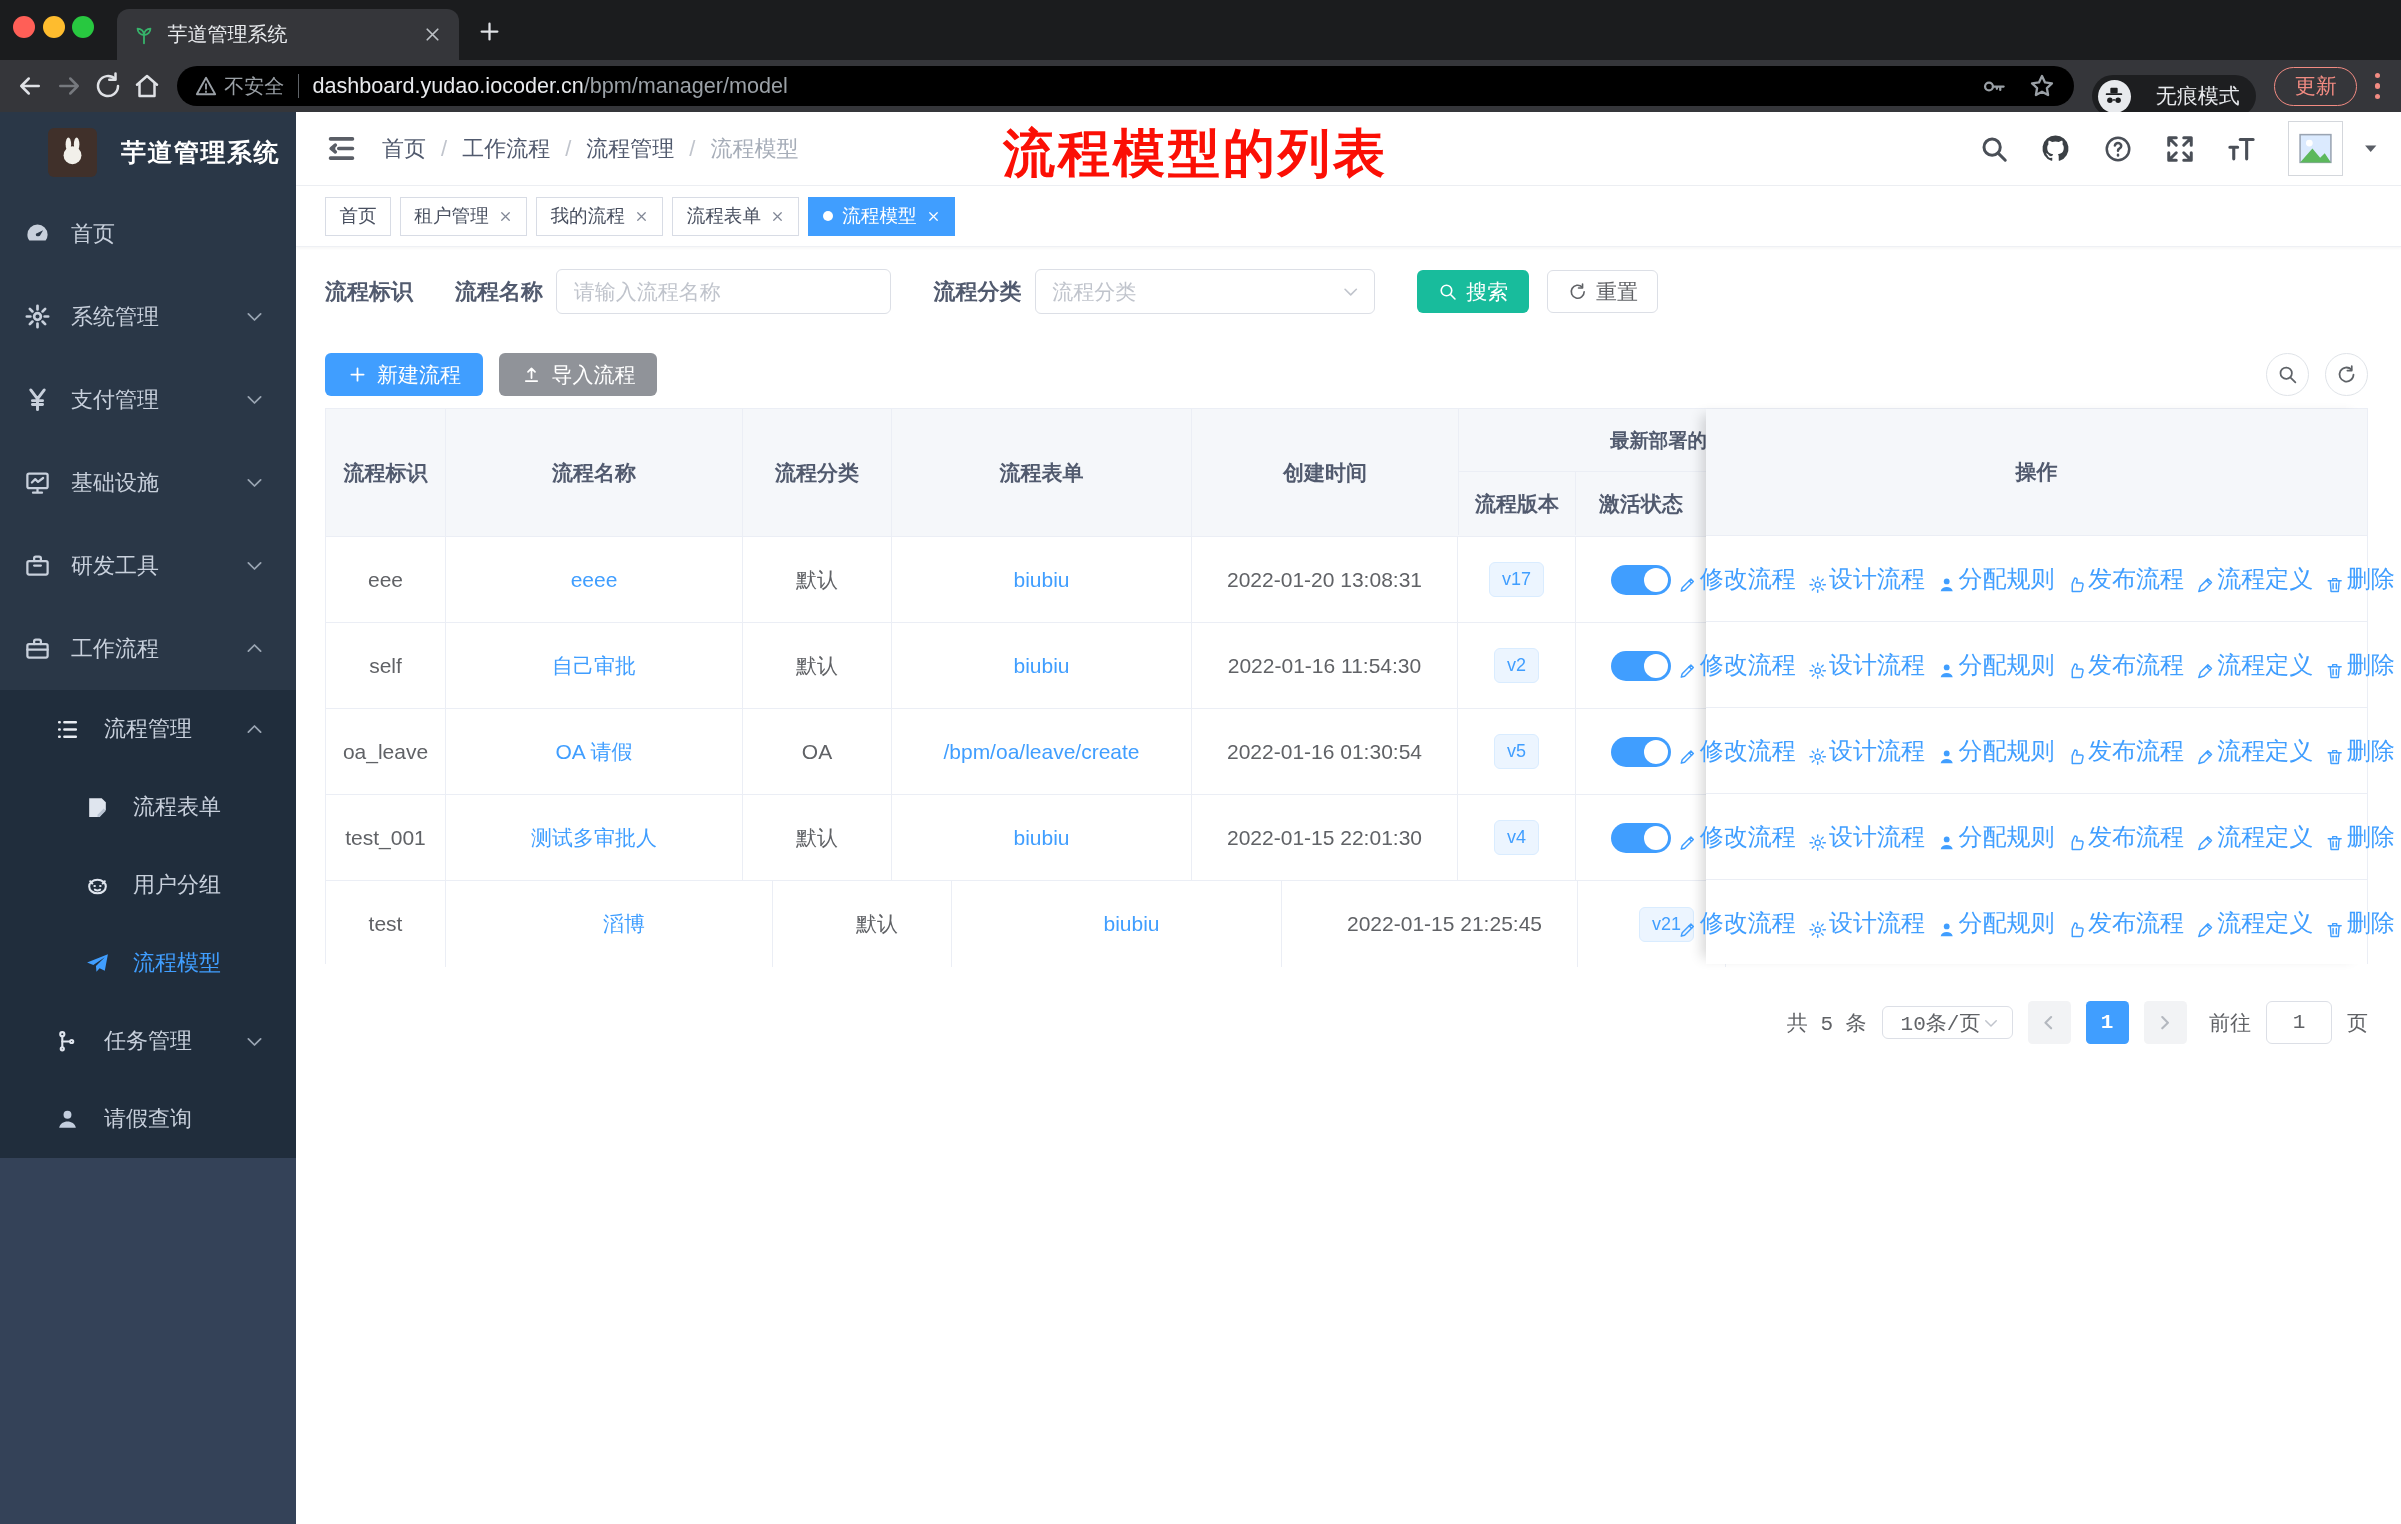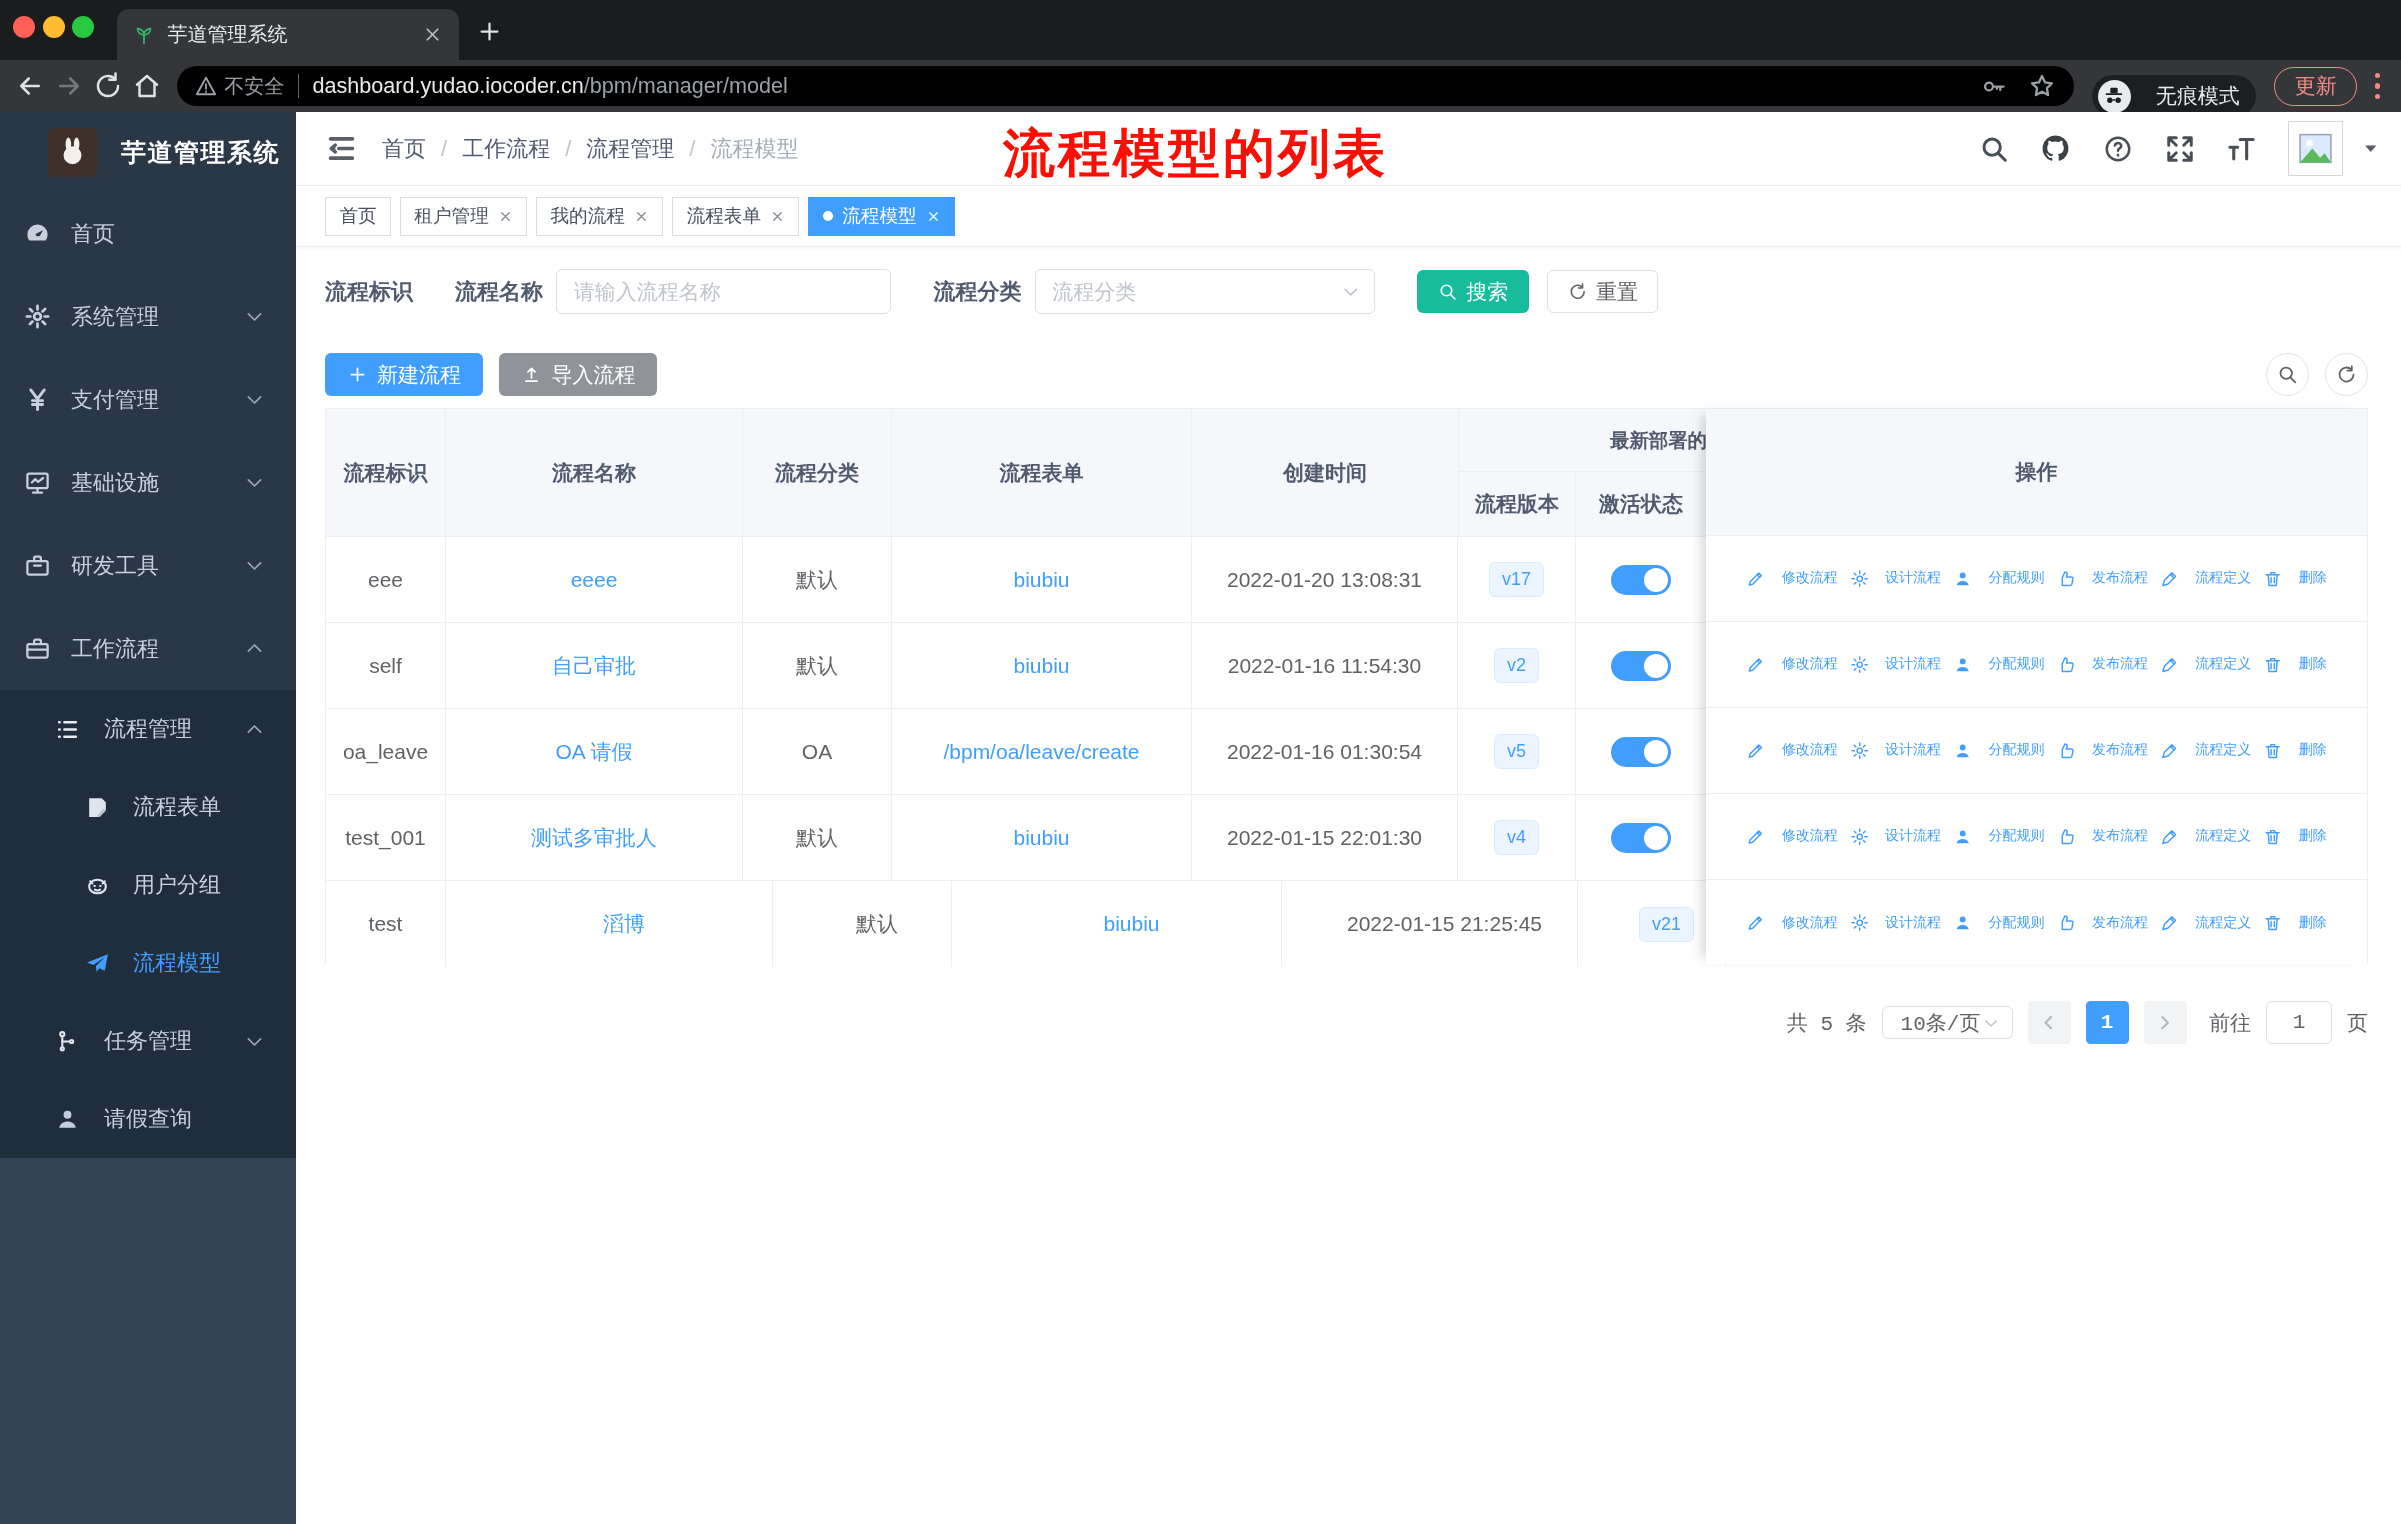--- a/index.html
+++ b/index.html
@@ -102,21 +102,21 @@
   .trow:last-child{border-bottom:none;gap:30px;}
   .td{border-right:0.7px solid #ebeef5;display:flex;align-items:center;justify-content:center;font-size:21px;color:#606266;overflow:hidden;padding:0 6px;}
   .tlink{color:#409eff;cursor:pointer;text-decoration:none;white-space:nowrap;}
   .vtag{background:#ecf5ff;border:0.7px solid #d9ecff;border-radius:6px;color:#409eff;font-size:18px;padding:6px 12px;}
   .switch{width:60px;height:30px;border-radius:15px;background:#409eff;position:relative;display:inline-block;cursor:pointer;}
   .switch .knob{position:absolute;right:3px;top:3px;width:24px;height:24px;border-radius:50%;background:#fff;}
   .fixedcol{position:absolute;top:0;left:1380px;width:661px;height:555px;background:#fff;box-shadow:-10.4px 0 12px -6px rgba(0,0,0,.16);}
   .fixedhead{height:127px;background:#f5f7fa;border-bottom:0.7px solid #ebeef5;display:flex;align-items:center;justify-content:center;font-size:21px;font-weight:700;color:#515a6e;}
   .orow{height:86px;border-bottom:0.7px solid #ebeef5;display:flex;align-items:center;justify-content:center;gap:12px;}
   .orow:last-child{border-bottom:none;}
-  .alink{display:inline-flex;align-items:center;gap:16px;color:#409eff;font-size:14px;cursor:pointer;white-space:nowrap;}
+  .alink{display:inline-flex;align-items:flex-end;gap:2px;color:#409eff;font-size:24px;cursor:pointer;white-space:nowrap;}
   .aicn svg{width:19.4px;height:19.4px;fill:none;stroke:currentColor;stroke-width:1.8;stroke-linecap:round;stroke-linejoin:round;display:block;}
 
   
   .pager{margin:37px 34px 0 0;display:flex;align-items:center;justify-content:flex-end;gap:15px;font-size:21px;color:#606266;font-family:Liberation Mono, monospace;}
   .psel{width:131px;height:33px;border:0.7px solid #dcdfe6;border-radius:6px;display:flex;align-items:center;justify-content:space-between;padding:0 12px 0 18px;color:#606266;cursor:pointer;}
   .psel .chev{color:#c0c4cc;}
   .pbtn{width:43px;height:43px;border-radius:4.5px;background:#f2f3f5;color:#b4b8bf;display:flex;align-items:center;justify-content:center;cursor:pointer;}
   .pcur{width:43px;height:43px;border-radius:4.5px;background:#409eff;color:#fff;font-weight:700;display:flex;align-items:center;justify-content:center;cursor:pointer;}
   .pgoto{width:66px;height:43px;border:0.7px solid #dcdfe6;border-radius:6px;text-align:center;font-size:21px;color:#606266;outline:none;font-family:inherit;}
 </style>

